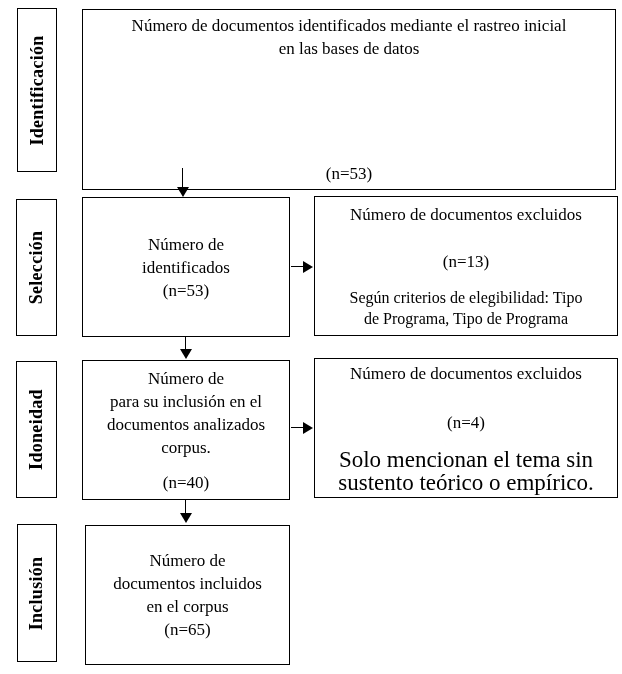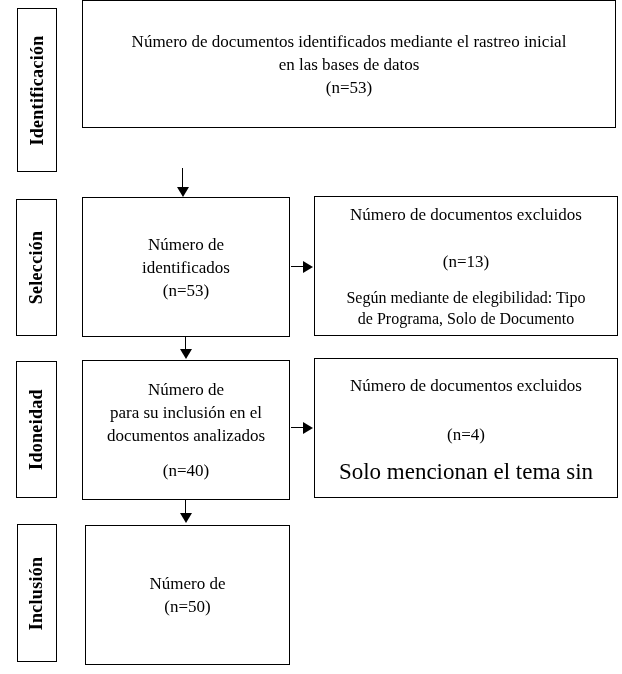--- a/index.html
+++ b/index.html
@@ -91,21 +91,21 @@
   <div class="box stage" style="left:16px; top:199px; width:41px; height:137px;">
     <span class="stage-text">Selección</span>
   </div>
   <div class="box stage" style="left:16px; top:361px; width:41px; height:137px;">
     <span class="stage-text">Idoneidad</span>
   </div>
   <div class="box stage" style="left:17px; top:524px; width:40px; height:138px;">
     <span class="stage-text">Inclusión</span>
   </div>
 
-  <div class="box content-box" style="left:82px; top:0; width:534px; height:128px;">
+  <div class="box content-box" style="left:82px; top:9px; width:534px; height:181px;justify-content:space-between;">
     <div class="para">
       <span class="line">Número de documentos identificados mediante el rastreo inicial</span>
       <span class="line">en las bases de datos</span>
     </div>
     <span class="count">(n=53)</span>
   </div>
 
   <div>
     <div class="arrow-line-v" style="left:182px; top:168px; height:20px;"></div>
     <div class="arrow-head-down" style="left:177px; top:187px;"></div>
@@ -121,57 +121,61 @@
 
   <div>
     <div class="arrow-line-h" style="left:291px; top:266px; width:14px;"></div>
     <div class="arrow-head-right" style="left:303px; top:261px;"></div>
   </div>
 
   <div class="box content-box" style="left:314px; top:196px; width:304px; height:140px;">
     <span class="line">Número de documentos excluidos</span>
     <span class="count" style="margin-top:24px;">(n=13)</span>
     <div class="reason">
-      <span class="line">Según mediante de elegibilidad: Tipo</span>
-      <span class="line">de Programa, Solo de Documento</span>
+      <span class="line">Según criterios de elegibilidad: Tipo</span>
+      <span class="line">de Programa, Tipo de Programa</span>
     </div>
   </div>
 
   <div>
     <div class="arrow-line-v" style="left:185px; top:337px; height:13px;"></div>
     <div class="arrow-head-down" style="left:180px; top:349px;"></div>
   </div>
 
   <div class="box content-box" style="left:82px; top:360px; width:208px; height:140px;">
     <div class="para">
       <span class="line">Número de</span>
       <span class="line">para su inclusión en el</span>
       <span class="line">documentos analizados</span>
+      <span class="line">corpus.</span>
     </div>
     <span class="count" style="margin-top:12px;">(n=40)</span>
   </div>
 
   <div>
     <div class="arrow-line-h" style="left:291px; top:427px; width:14px;"></div>
     <div class="arrow-head-right" style="left:303px; top:422px;"></div>
   </div>
 
   <div class="box content-box" style="left:314px; top:358px; width:304px; height:140px;">
     <span class="line">Número de documentos excluidos</span>
     <span class="count" style="margin-top:26px;">(n=4)</span>
     <div class="reason" style="font-size:23px; line-height:23px;">
       <span class="line">Solo mencionan el tema sin</span>
+      <span class="line">sustento teórico o empírico.</span>
     </div>
   </div>
 
   <div>
     <div class="arrow-line-v" style="left:185px; top:500px; height:14px;"></div>
     <div class="arrow-head-down" style="left:180px; top:513px;"></div>
   </div>
 
   <div class="box content-box" style="left:85px; top:525px; width:205px; height:140px;">
     <div class="para">
       <span class="line">Número de</span>
+      <span class="line">documentos incluidos</span>
+      <span class="line">en el corpus</span>
     </div>
-    <span class="count">(n=50)</span>
+    <span class="count">(n=65)</span>
   </div>
 
 </div>
 
 </body></html>

